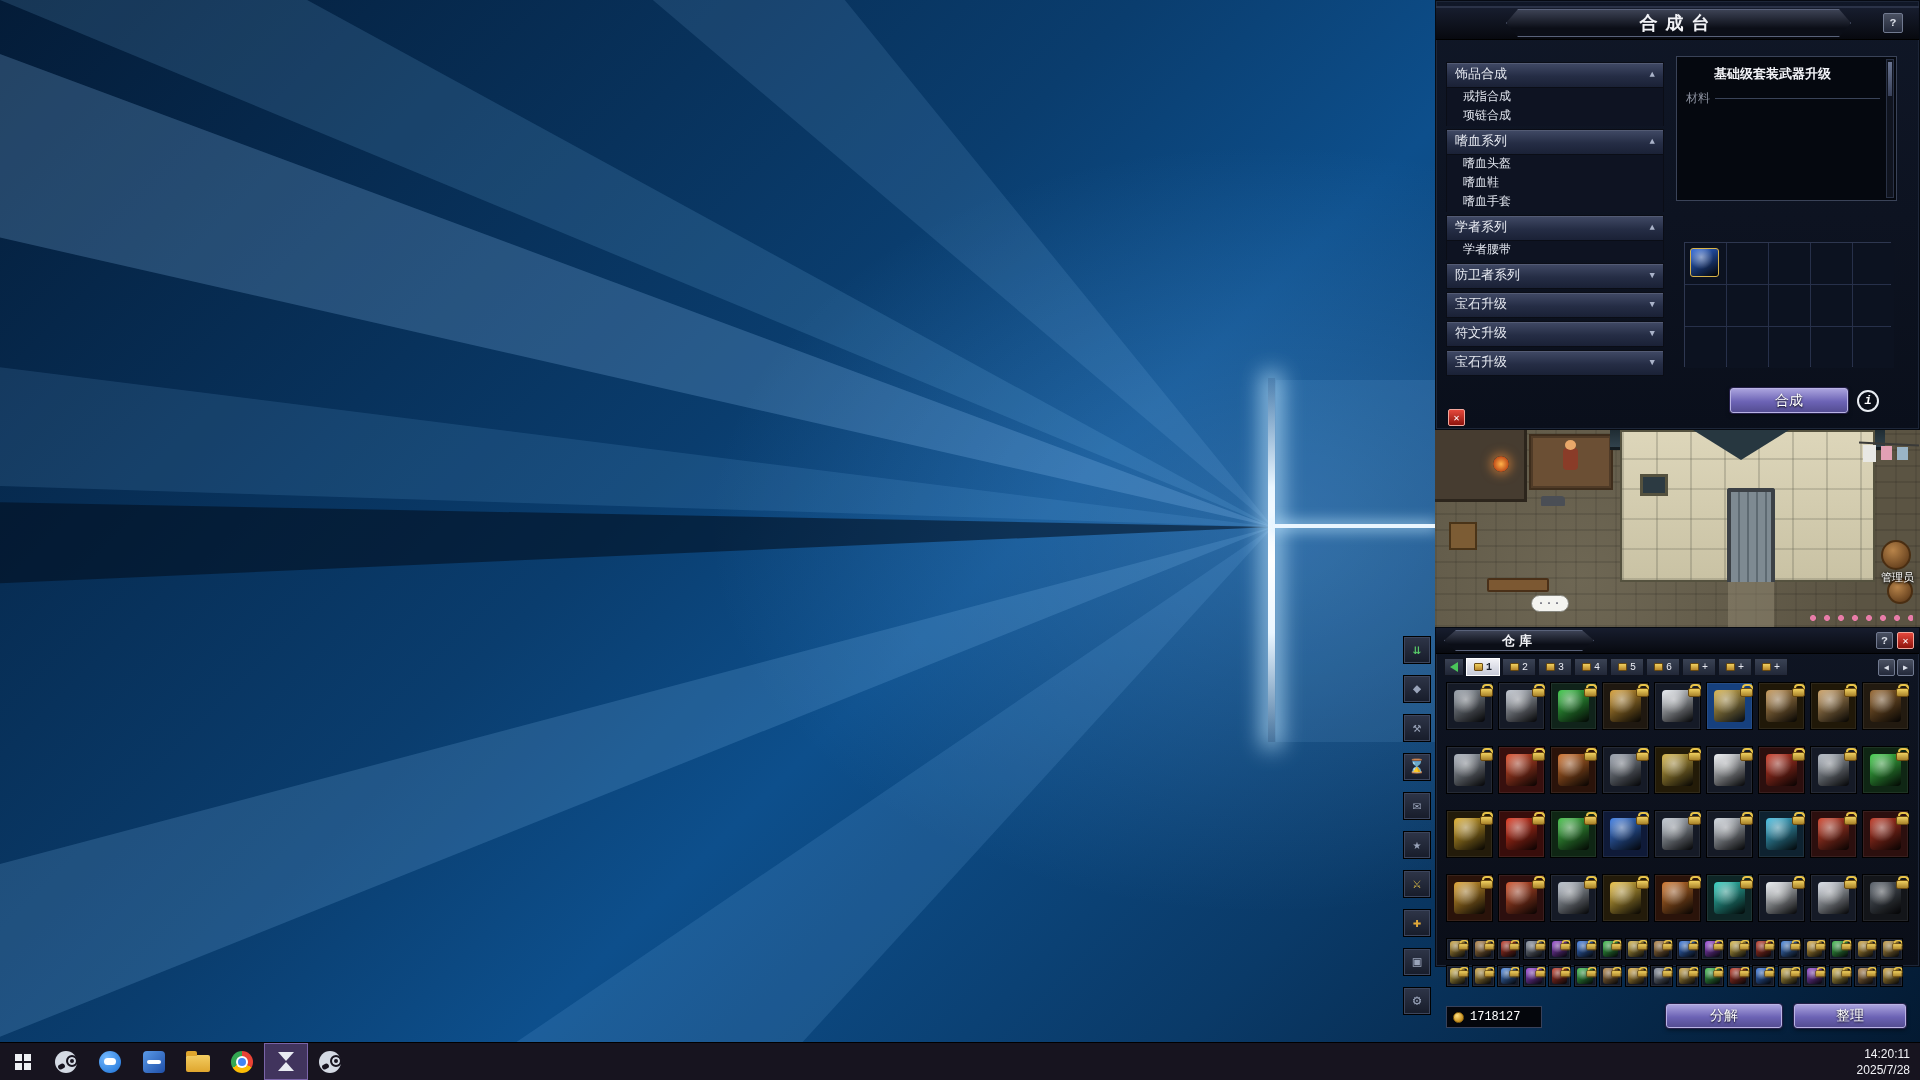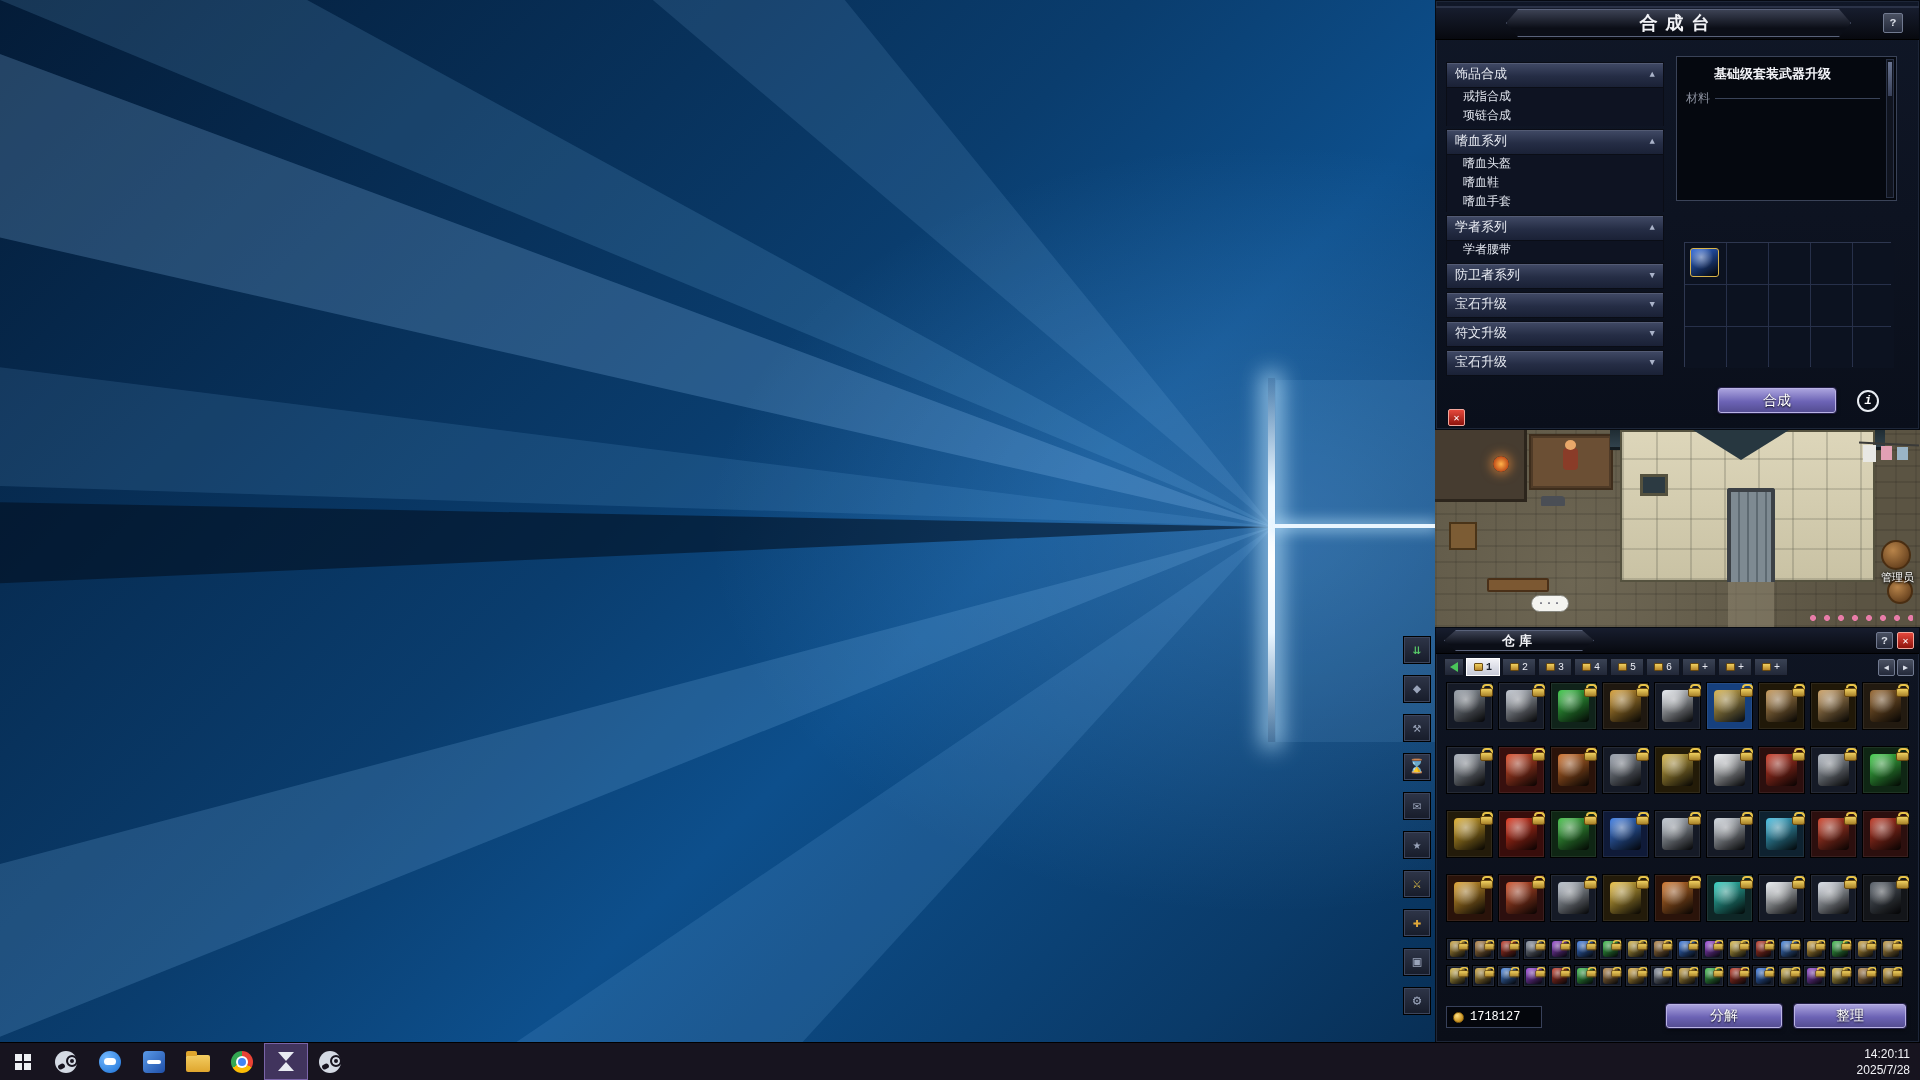--- a/index.html
+++ b/index.html
@@ -68,21 +68,21 @@
   .mat-label-row::after { content:''; flex:1; height:1px; background:#3a4358; }
   .mat-row { font-size:11px; color:#e8ebf2; line-height:15px; margin-top:4px; white-space:nowrap; }
   .mat-green { color:#3fd843; }
   .recipe-scroll { position:absolute; right:2px; top:2px; bottom:2px; width:8px; background:#10141f; border:1px solid #2a3246; }
   .recipe-thumb { position:absolute; left:1px; top:2px; width:4px; height:34px; background:linear-gradient(#6a7490,#39415a); }
   .craft-grid { position:absolute; left:248px; top:241px; width:207px; height:125px;
     display:grid; grid-template-columns:repeat(5,41px); grid-template-rows:repeat(3,41px); gap:1px;
     background:#27304a; border:1px solid #2e3750; }
   .craft-cell { background:#0c1220; position:relative; }
   .craft-item { position:absolute; left:5px; top:5px; width:29px; height:29px; border-radius:3px; }
-  .craft-btn { position:absolute; left:282px; top:387px; width:118px; height:25px; }
+  .craft-btn { position:absolute; left:294px; top:387px; width:118px; height:25px; }
   .info-circle { position:absolute; left:421px; top:389px; width:22px; height:22px; border-radius:50%;
     border:2px solid #e9edf3; background:#0a0e18; color:#fff; font-size:12px; font-weight:bold; font-style:italic;
     display:flex; align-items:center; justify-content:center; }
   .craft-close { position:absolute; left:12px; top:408px; width:17px; height:17px; }
 
   
   .scene { position:absolute; left:0; top:430px; width:485px; height:197px; overflow:hidden;
     background:
       repeating-linear-gradient(0deg, rgba(0,0,0,.10) 0 2px, transparent 2px 16px),
       repeating-linear-gradient(90deg, rgba(0,0,0,.08) 0 2px, transparent 2px 20px),
@@ -123,21 +123,21 @@
   .flowers { position:absolute; left:372px; top:182px; width:106px; height:13px;
     background-image:radial-gradient(circle 3px at 6px 6px, #e87ca8 95%, transparent);
     background-size:14px 12px; }
   .npc-label { position:absolute; right:6px; top:140px; color:#fff; font-size:11px;
     text-shadow:0 1px 2px #000, 0 0 4px #000; }
   .bubble { position:absolute; left:96px; top:165px; width:38px; height:17px; background:#f4f4f0;
     border:1px solid #85857d; border-radius:9px; display:flex; align-items:center; justify-content:center;
     font-size:10px; font-weight:bold; color:#556; letter-spacing:2px; }
 
   
-  .wh-panel { position:absolute; left:0; top:627px; width:485px; height:416px;
+  .wh-panel { position:absolute; left:0; top:627px; width:485px; height:340px;
     background:linear-gradient(#0f1523,#0a0e18); border:1px solid #060a12; box-shadow:inset 0 0 0 1px #1d2638; }
   .wh-header { position:absolute; left:0; top:0; width:100%; height:26px;
     background:linear-gradient(#171d2e,#07090f); border-bottom:1px solid #000; }
   .wh-banner { position:absolute; left:8px; top:2px; width:150px; height:21px; font-size:13px; font-weight:bold; letter-spacing:4px; }
   .wh-help { position:absolute; right:26px; top:4px; width:17px; height:17px; }
   .wh-close { position:absolute; right:5px; top:4px; width:17px; height:17px; }
   .wh-tabbar { position:absolute; left:8px; top:29px; right:44px; height:20px; display:flex; align-items:center; gap:2px; }
   .wtab-deposit { width:20px; height:18px; background:linear-gradient(#3a4254,#202636); border:1px solid #10141f;
     display:flex; align-items:center; justify-content:center; }
   .wtab-deposit span { width:0; height:0; border-top:5px solid transparent; border-bottom:5px solid transparent; border-right:8px solid #4ac45a; }

